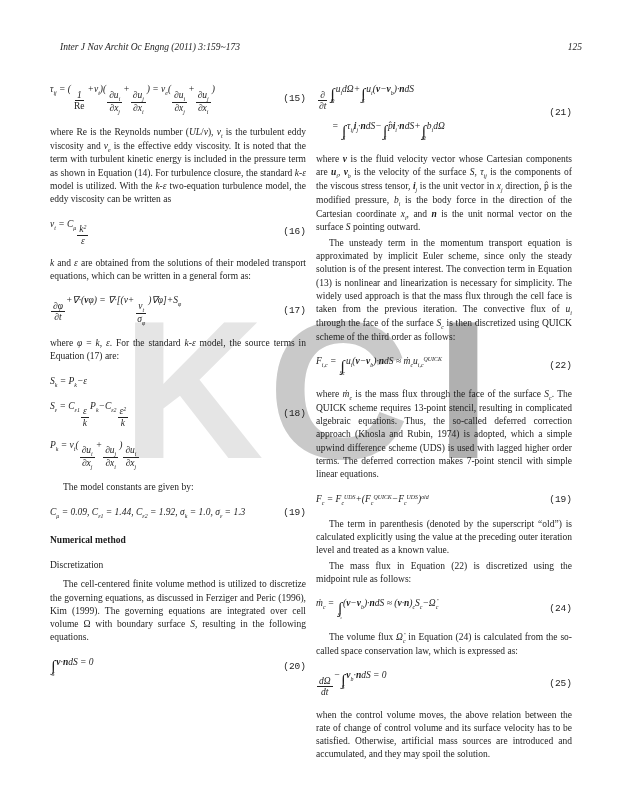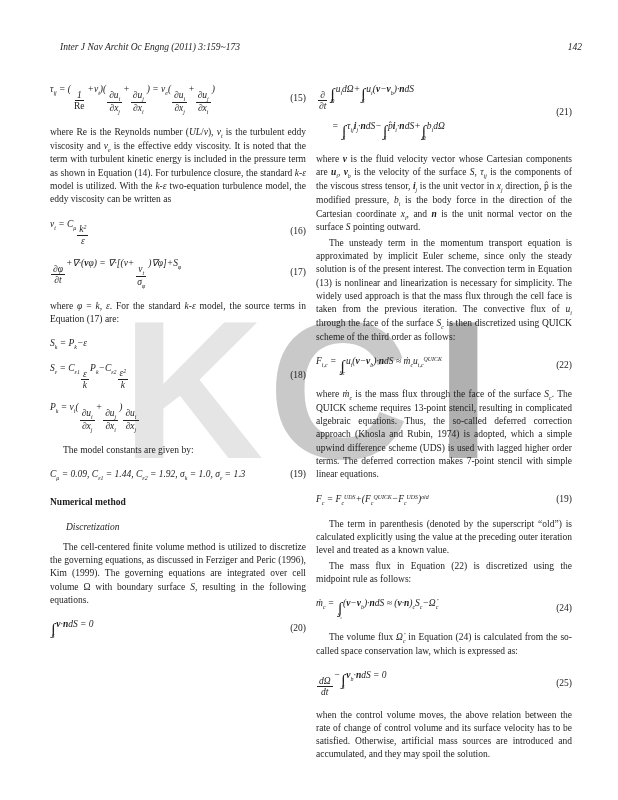--- a/index.html
+++ b/index.html
@@ -13,25 +13,25 @@
              font-family:"Liberation Sans", sans-serif;font-weight:bold;line-height:1;}
   .wm{position:absolute;top:293px;font-size:196px;letter-spacing:0;}
   .wm-k{left:122px;}
   .wm-c{left:268px;}
   .wm-i{left:436px;}
   .columns{position:absolute;top:72px;left:50px;width:522px;display:flex;gap:10px;z-index:1;}
   .col{width:256px;font-size:9.5px;line-height:1.4;}
   .para{text-align:justify;margin:0 0 2px 0;}
   .ind{text-indent:13px;}
   .h-bold{font-weight:bold;margin:14px 0 6px 0;}
-  .h-italic{font-style:italic;margin:12px 0 6px 16px;}
+  .h-italic{margin:12px 0 6px 0;}
   
   .eq{display:flex;align-items:center;margin:11px 0;}
   .eqbody{flex:1;}
-  .eqnum{margin-left:11px;white-space:nowrap;}
+  .eqnum{margin-left:11px;white-space:nowrap;font-family:Liberation Mono, monospace;}
   .math{font-style:italic;}
   .eq21-line2{padding-left:16px;margin-top:9px;}
   .mrm{font-style:normal;}
   .mit{font-style:italic;}
   .mbf{font-weight:bold;font-style:italic;}
   .msub{font-size:0.62em;vertical-align:-0.45em;font-style:italic;}
   .msup{font-size:0.62em;vertical-align:0.55em;font-style:italic;}
   .mfrac{display:inline-flex;flex-direction:column;align-items:center;
          vertical-align:-0.6em;line-height:1.08;margin:0 1px;}
   .mnum{display:block;padding:0 2px;border-bottom:0.8px solid #222;}
@@ -47,21 +47,21 @@
 <div class="page">
 
   <div class="watermark">
     <span class="wm wm-k" style="color: rgb(229, 229, 229);">K</span>
     <span class="wm wm-c" style="color: rgb(201, 201, 201);">C</span>
     <span class="wm wm-i" style="color: rgb(176, 176, 176);">I</span>
   </div>
 
   <div class="header">
     <span>Inter J Nav Archit Oc Engng (2011) 3:159~173</span>
-    <span class="pg">142</span>
+    <span class="pg">125</span>
   </div>
 
   <div class="columns">
 
     <div class="col">
 
       <div class="eq">
         <span class="eqbody math">τ<span class="msub">ij</span> = (<span class="mfrac">
               <span class="mnum">1</span>
               <span class="mden"><span class="mrm">Re</span></span>
@@ -84,20 +84,21 @@
       <p class="para">where Re is the Reynolds number (<span class="mit">UL</span>/<span class="mit">ν</span>), <span class="mit">ν</span><span class="msub">t</span> is the turbulent eddy viscosity and <span class="mit">ν</span><span class="msub">e</span> is the effective eddy viscosity. It is noted that the term with turbulent kinetic energy is included in the pressure term as shown in Equation (14). For turbulence closure, the standard <span class="mit">k</span>-<span class="mit">ε</span> model is utilized. With the <span class="mit">k</span>-<span class="mit">ε</span> two-equation turbulence model, the eddy viscosity can be written as</p>
 
       <div class="eq">
         <span class="eqbody math">ν<span class="msub">t</span> = C<span class="msub">μ</span><span class="mfrac">
               <span class="mnum">k<span class="msup">2</span></span>
               <span class="mden">ε</span>
             </span></span>
         <span class="eqnum">(16)</span>
       </div>
 
+      <p class="para"><span class="mit">k</span> and <span class="mit">ε</span> are obtained from the solutions of their modeled transport equations, which can be written in a general form as:</p>
 
       <div class="eq">
         <span class="eqbody math"><span class="mfrac">
               <span class="mnum">∂φ</span>
               <span class="mden">∂t</span>
             </span>+∇·(<span class="mbf">v</span>φ) = ∇·[(ν+<span class="mfrac">
               <span class="mnum">ν<span class="msub">t</span></span>
               <span class="mden">σ<span class="msub">φ</span></span>
             </span>)∇φ]+S<span class="msub">φ</span></span>
         <span class="eqnum">(17)</span>

